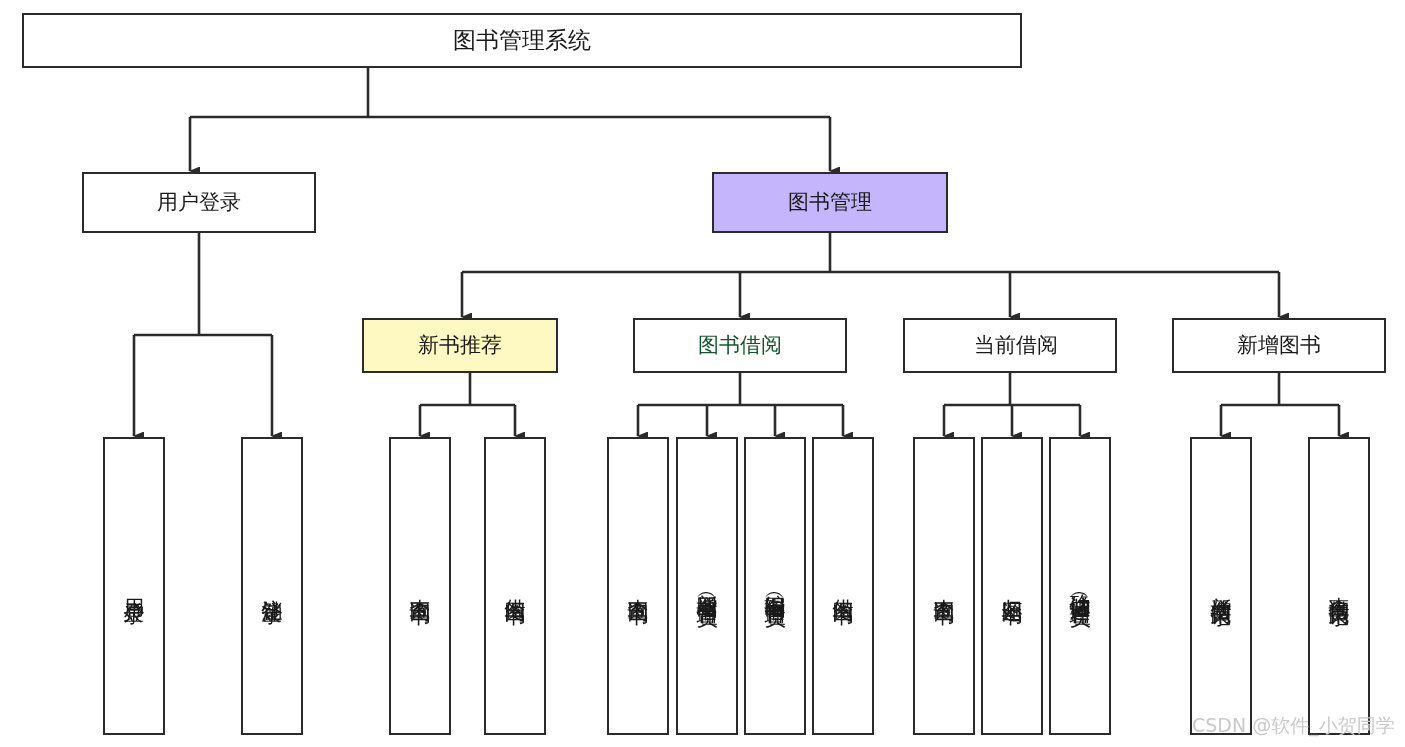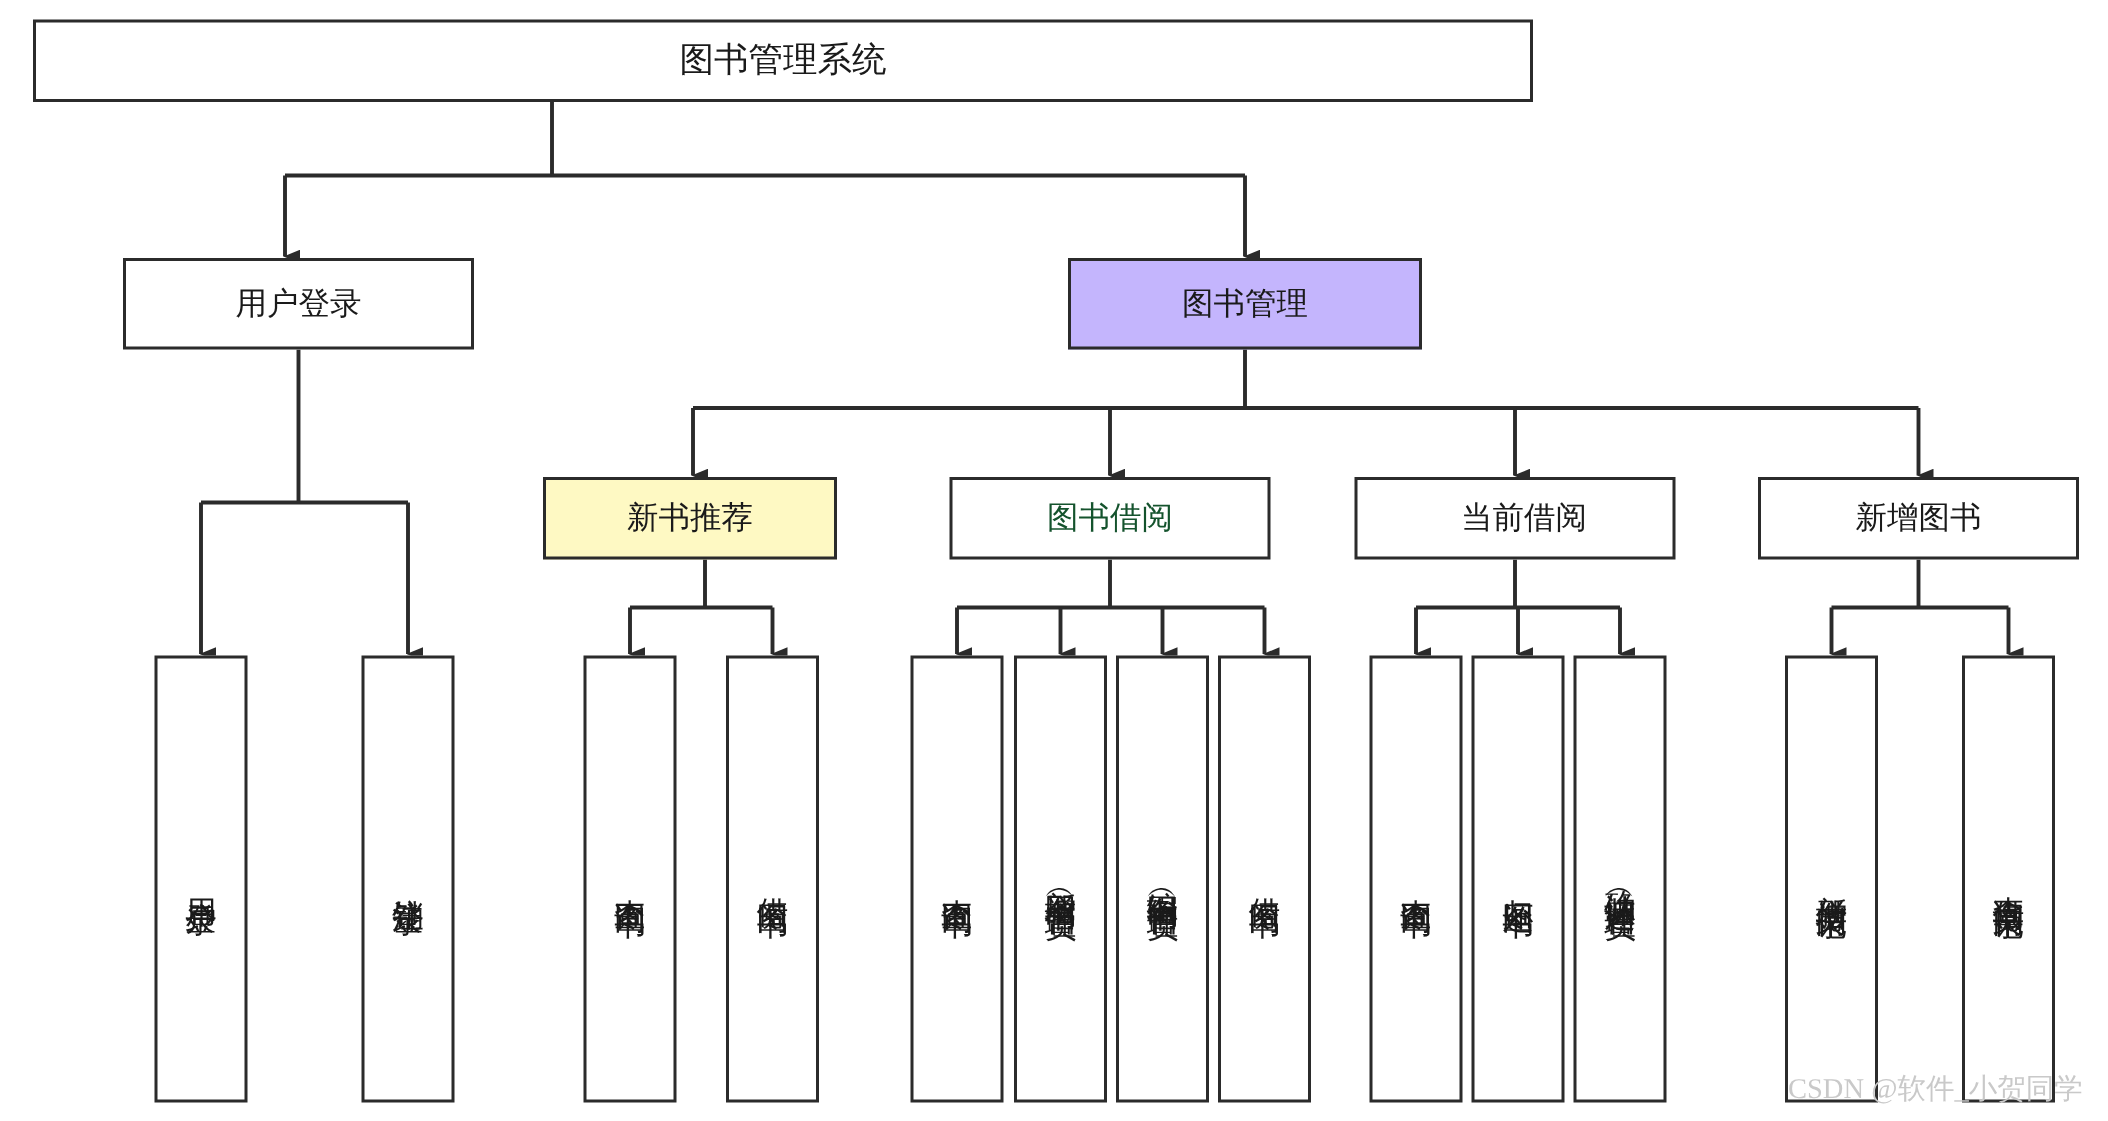--- a/index.html
+++ b/index.html
@@ -200,15 +200,15 @@
           <span class="node-label" style="color: rgb(26, 26, 26);">新增借阅记录</span>
         </div>
       </div>
       <div class="node-box vertical lvl-leaf" style="left: 1308px; top: 437px; width: 62px; height: 298px; border-color: rgb(43, 43, 43); background: rgb(255, 255, 255); align-items: center;">
         <div style="height: 100%; display: flex; align-items: center; justify-content: center;">
           <span class="node-label" style="color: rgb(26, 26, 26);">查询借阅记录</span>
         </div>
       </div>
     </div>
 
-  <div class="watermark" style="left: 1192px; top: 713px; font-family: Liberation Serif, serif;">CSDN @软件_小贺同学</div>
+  <div class="watermark" style="left: 1192px; top: 713px;">CSDN @软件_小贺同学</div>
 
 </div>
 
 </body></html>

